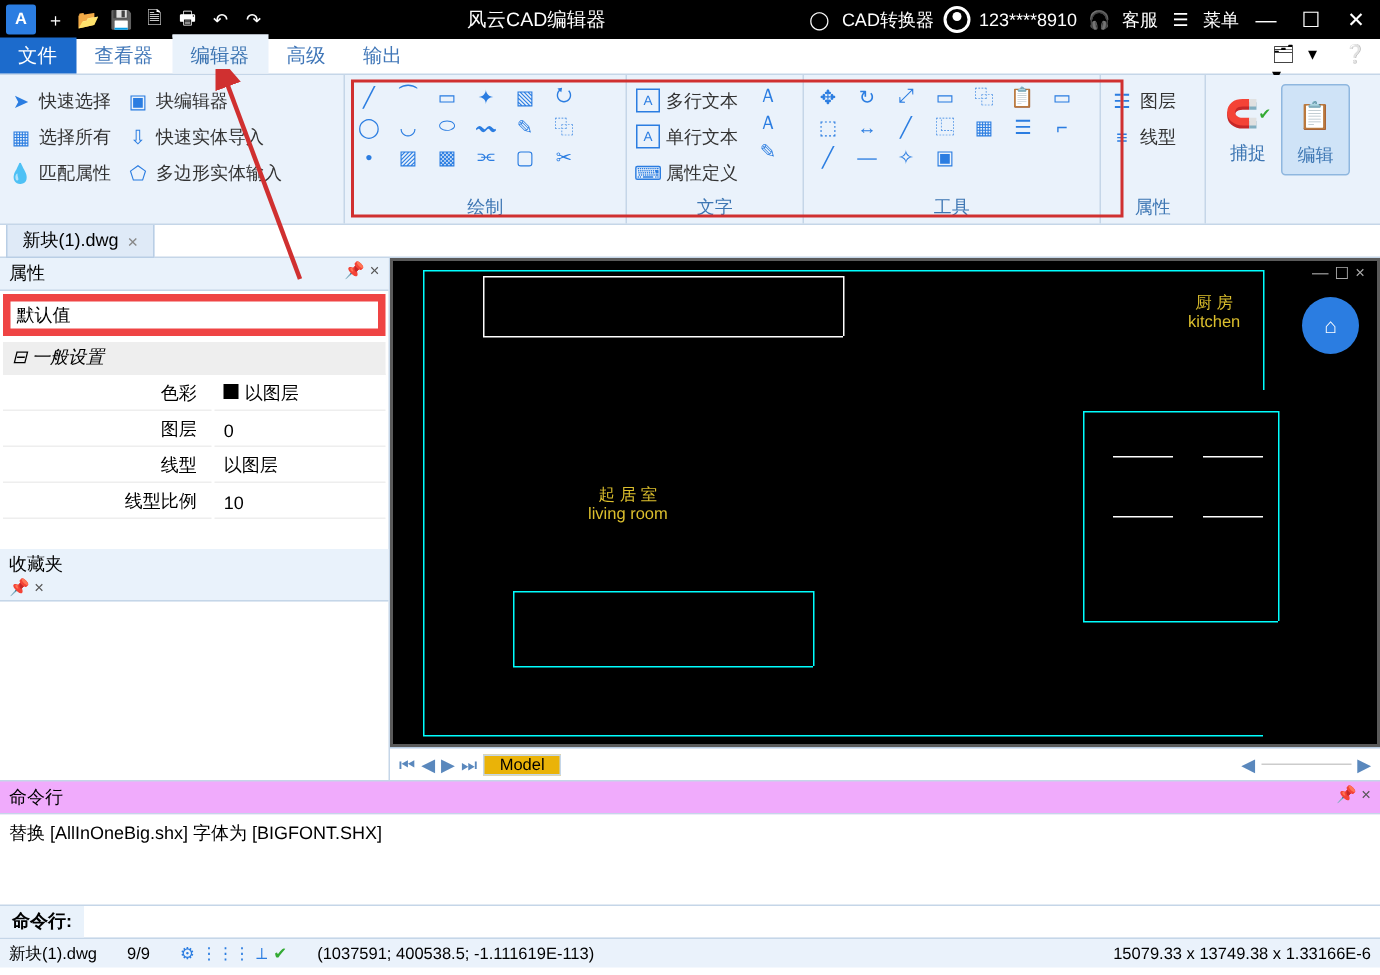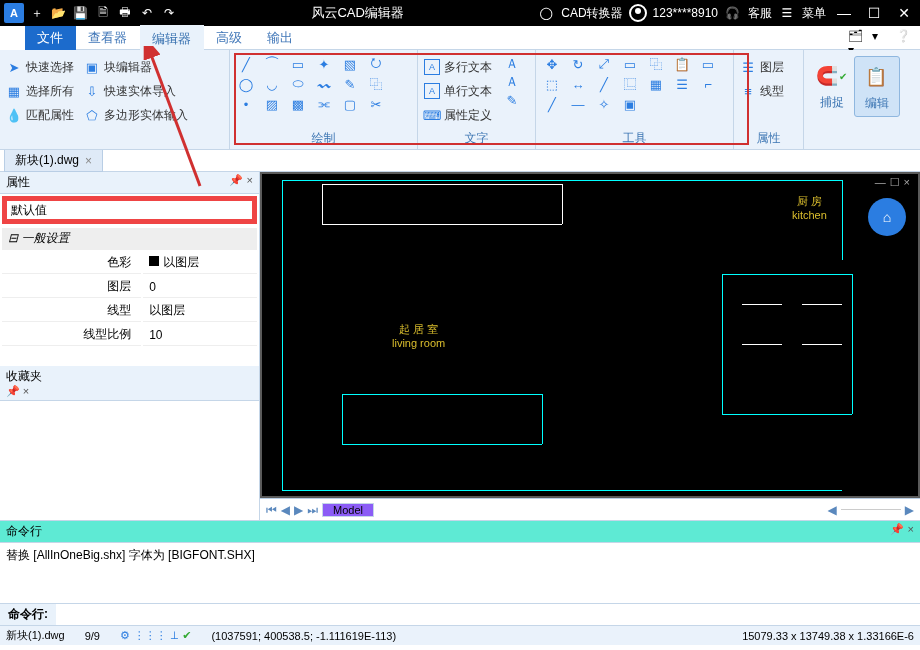--- a/index.html
+++ b/index.html
@@ -8,21 +8,21 @@
   .titlebar { height:26px; background:#000; color:#fff; display:flex; align-items:center; padding:0 4px; }
   .titlebar .tb-left { display:flex; gap:4px; align-items:center; }
   .titlebar .tb-center { flex:1; text-align:center; font-size:13px; }
   .titlebar .tb-right { display:flex; gap:6px; align-items:center; }
   .tb-icon { width:18px; height:18px; display:flex; align-items:center; justify-content:center; cursor:pointer; font-size:12px; }
   .logo { background:#2b7de1; width:20px; height:20px; border-radius:2px; display:flex; align-items:center; justify-content:center; color:#fff; font-weight:bold; font-size:11px;}
   .avatar-circle { width:18px; height:18px; border:2px solid #fff; border-radius:50%; position:relative;}
   .avatar-circle:after{content:"";position:absolute;width:6px;height:6px;border-radius:50%;background:#fff;top:2px;left:4px;}
   .wb-btn { width:24px; text-align:center; cursor:pointer; font-size:14px;}
   
-  .menubar { height:24px; background:#fff; display:flex; border-bottom:1px solid #c5d6e8; align-items:center;margin-left:25px;}
+  .menubar { height:24px; background:#fff; display:flex; border-bottom:1px solid #c5d6e8; align-items:flex-end;}
   .menu-tab { padding:3px 12px; font-size:13px; color:#4177b8; cursor:pointer; border-right:1px solid transparent;}
   .menu-tab.file { background:#1c6bcc; color:#fff;}
   .menu-tab.active { background:#e9f2fb; color:#3a73b1; border-top:2px solid #e9f2fb;}
   .menubar .spacer { flex:1;}
   .menubar .mini-icons { display:flex; gap:6px; padding:2px 6px; align-items:center;}
   .mini-icon { width:18px; height:18px; cursor:pointer;}
   
   .ribbon { height:100px; background:#eaf2fb; display:flex; border-bottom:1px solid #c5d6e8;}
   .panel { border-right:1px solid #c5d6e8; display:flex; flex-direction:column; padding:2px 6px 0 6px;}
   .panel-body { flex:1; display:flex; gap:10px; align-items:flex-start; padding-top:4px;}
@@ -49,24 +49,24 @@
   .prop-table td:first-child { width:55%; text-align:right; padding-right:10px;}
   .group-row td { background:#eee; text-align:left !important; font-weight:normal;font-style:italic;}
   .sb-section { flex:1; overflow:auto;}
   
   .canvas-wrap { flex:1; display:flex; flex-direction:column; background:#5a5a5a;}
   .canvas { flex:1; background:#000; position:relative; margin:2px; overflow:hidden;}
   .roomlabel { color:#dcbf2d; font-size:11px; position:absolute; text-align:center;}
   .cadline { position:absolute; background:#0ff;}
   .cadlinew { position:absolute; background:#fff;}
   .canvas-tabs { height:22px; background:#fff; display:flex; align-items:center; gap:4px; padding:0 6px; border-top:1px solid #b9cee5;}
-  .ctab { border:1px solid #c5d6e8; padding:0 10px; font-size:11px; background:#8b5cf6;}
+  .ctab { border:1px solid #c5d6e8; padding:0 10px; font-size:11px; background:#eab308;}
   .arrw { color:#5a88bd; cursor:pointer;}
   
-  .cmd-title { background:#5eead4; padding:2px 6px; font-size:12px; border-top:1px solid #c5d6e8; border-bottom:1px solid #c5d6e8;}
+  .cmd-title { background:#f0abfc; padding:2px 6px; font-size:12px; border-top:1px solid #c5d6e8; border-bottom:1px solid #c5d6e8;}
   .cmd-body { height:60px; background:#fff; font-size:12px; padding:4px 6px; overflow:auto;}
   .cmd-input-row { display:flex; align-items:center; border-top:1px solid #c5d6e8;}
   .cmd-input-row .lbl { background:#e9f2fb; padding:2px 8px; font-size:12px;font-weight:bold;}
   .cmd-input-row input { flex:1; border:none; padding:2px 4px; font-size:12px;}
   
   .statusbar { height:20px; background:#eaf2fb; display:flex; align-items:center; font-size:11px; padding:0 6px; gap:20px; border-top:1px solid #c5d6e8;}
   .statusbar .sp { flex:1;}
   .pin { font-size:11px; color:#555;}
   
   .red-arrow { position:absolute; pointer-events:none; }

